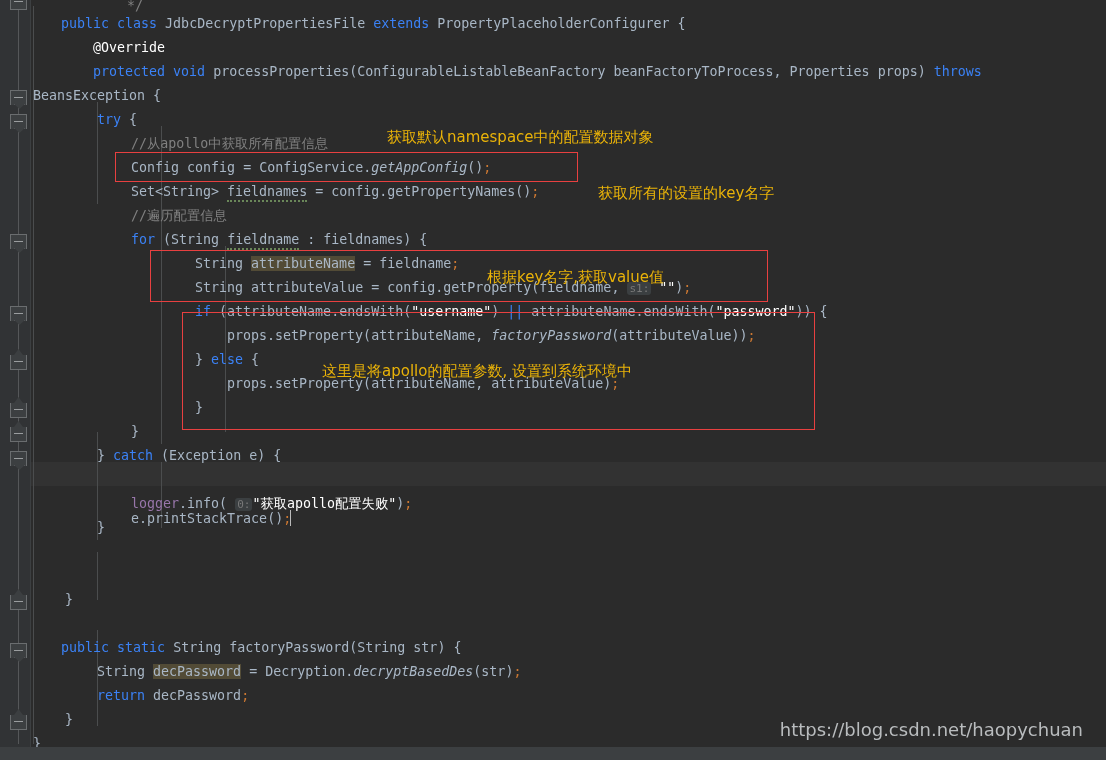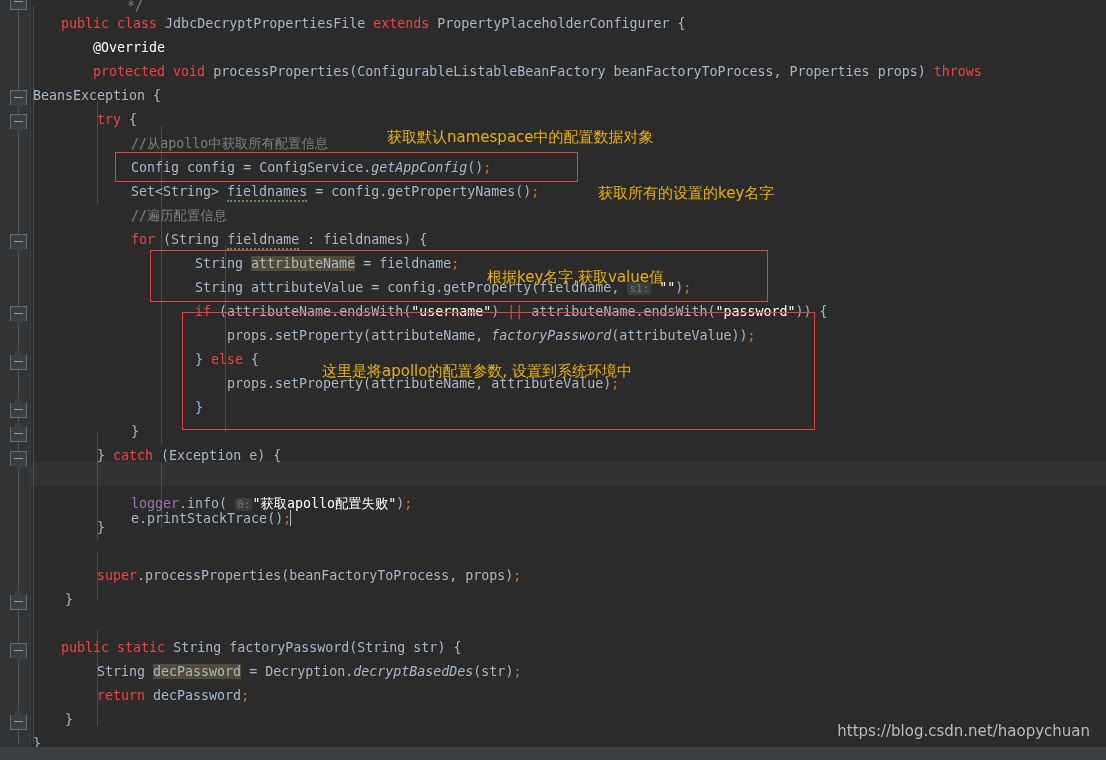--- a/index.html
+++ b/index.html
@@ -52,21 +52,21 @@
     font-size:13.3px;line-height:24px;color:#a9b7c6;white-space:pre;
   }
   .line{ position:absolute;left:0;height:24px;white-space:pre; }
   .indent-guide{
     position:absolute;width:1px;background:#4b4d4e;
   }
   .cur-line{
     position:absolute;left:0;width:1075px;height:24px;background:#323232;
   }
   
-  .kw{color:#ef4444;}
+  .kw{color:#3b82f6;}
   .txt{color:#a9b7c6;}
   .cmt{color:#808080;}
   .str{color:#ffffff;}
   .ital{color:#a9b7c6;font-style:italic;}
   .fld{color:#9876aa;}
   .punct{color:#a9b7c6;}
   .semi{color:#cc7832;}
   .hl{background:#524b36;}
   .param-hint{
     background:#3b3f41;color:#787878;font-size:11px;
@@ -85,23 +85,23 @@
     position:absolute;border:1px solid #e84040;box-sizing:border-box;
     pointer-events:none;
   }
   .rnote{
     position:absolute;color:#eab308;
     font-family:"DejaVu Sans","Liberation Sans",sans-serif;
     font-size:15px;line-height:18px;white-space:pre;
   }
   
   .watermark{
-    position:absolute;right:16px;bottom:20px;color:#b9bcbe;
+    position:absolute;right:23px;bottom:20px;color:#b9bcbe;
     font-family:"DejaVu Sans","Liberation Sans",sans-serif;
-    font-size:15px;
+    font-size:18px;
   }
   .bottombar{
     position:absolute;left:0;bottom:0;width:1106px;height:13px;
     background:#3c3f41;
   }
 </style>
 </head>
 <body>
 
 <div class="editor">
@@ -177,21 +177,20 @@
     <div class="line" style="top:420px;left:100px;"><span class="punct">}</span></div>
 
     <div class="line" style="top:444px;left:66px;"><span class="punct">}</span> <span class="kw">catch</span> <span class="punct">(</span><span class="txt">Exception</span> <span class="txt">e</span><span class="punct">) {</span></div>
 
     <div class="line" style="top:468px;left:100px;margin-top:39px;"><span class="txt">e</span><span class="punct">.</span><span class="txt">printStackTrace</span><span class="punct">()</span><span class="semi">;</span><span class="caret"></span></div>
 
     <div class="line" style="top:492px;left:100px;"><span class="fld">logger</span><span class="punct">.</span><span class="txt">info</span><span class="punct">(</span> <span class="param-hint">0:</span><span class="str">"获取apollo配置失败"</span><span class="punct">)</span><span class="semi">;</span></div>
 
     <div class="line" style="top:516px;left:66px;"><span class="punct">}</span></div>
 
-    <div class="line" style="top:564px;left:66px;"><span class="kw">super</span><span class="punct">.</span><span class="txt">processProperties</span><span class="punct">(</span><span class="txt">beanFactoryToProcess</span><span class="punct">,</span> <span class="txt">props</span><span class="punct">)</span><span class="semi">;</span></div>
 
     <div class="line" style="top:588px;left:34px;"><span class="punct">}</span></div>
 
     <div class="line" style="top:636px;left:30px;"><span class="kw">public</span> <span class="kw">static</span> <span class="txt">String</span> <span class="txt">factoryPassword</span><span class="punct">(</span><span class="txt">String</span> <span class="txt">str</span><span class="punct">) {</span></div>
 
     <div class="line" style="top:660px;left:66px;text-align:right;"><span class="txt">String</span> <span class="txt hl">decPassword</span> <span class="punct">=</span> <span class="txt">Decryption</span><span class="punct">.</span><span class="ital">decryptBasedDes</span><span class="punct">(</span><span class="txt">str</span><span class="punct">)</span><span class="semi">;</span></div>
 
     <div class="line" style="top:684px;left:66px;"><span class="kw">return</span> <span class="txt">decPassword</span><span class="semi">;</span></div>
 
     <div class="line" style="top:708px;left:34px;"><span class="punct">}</span></div>

